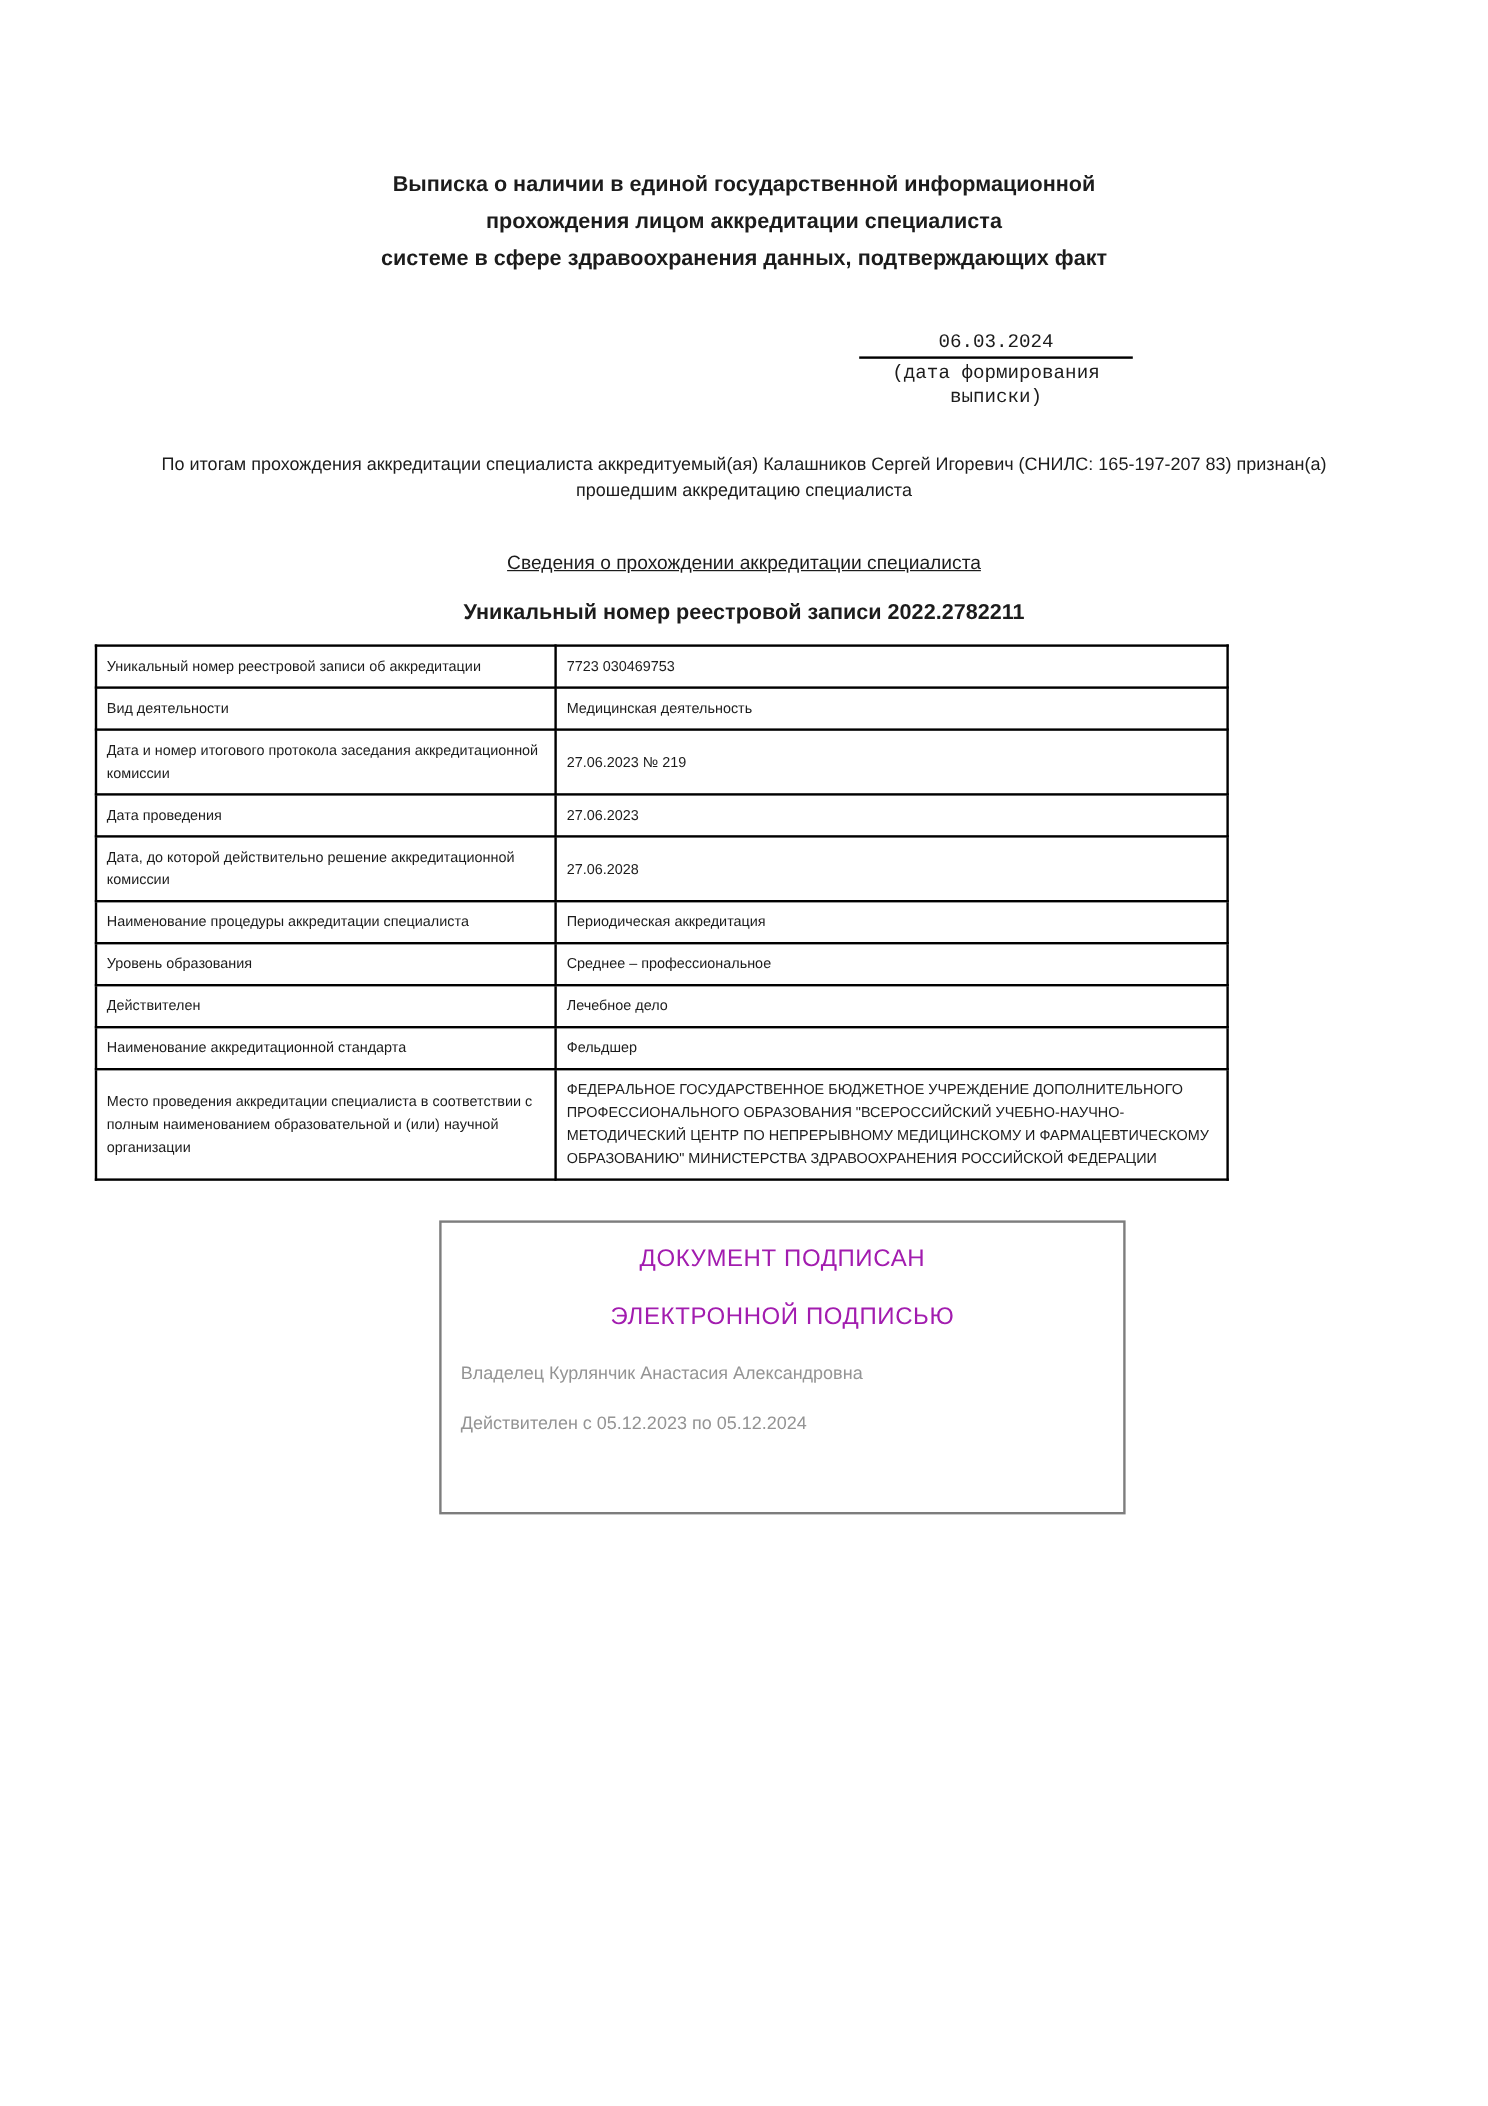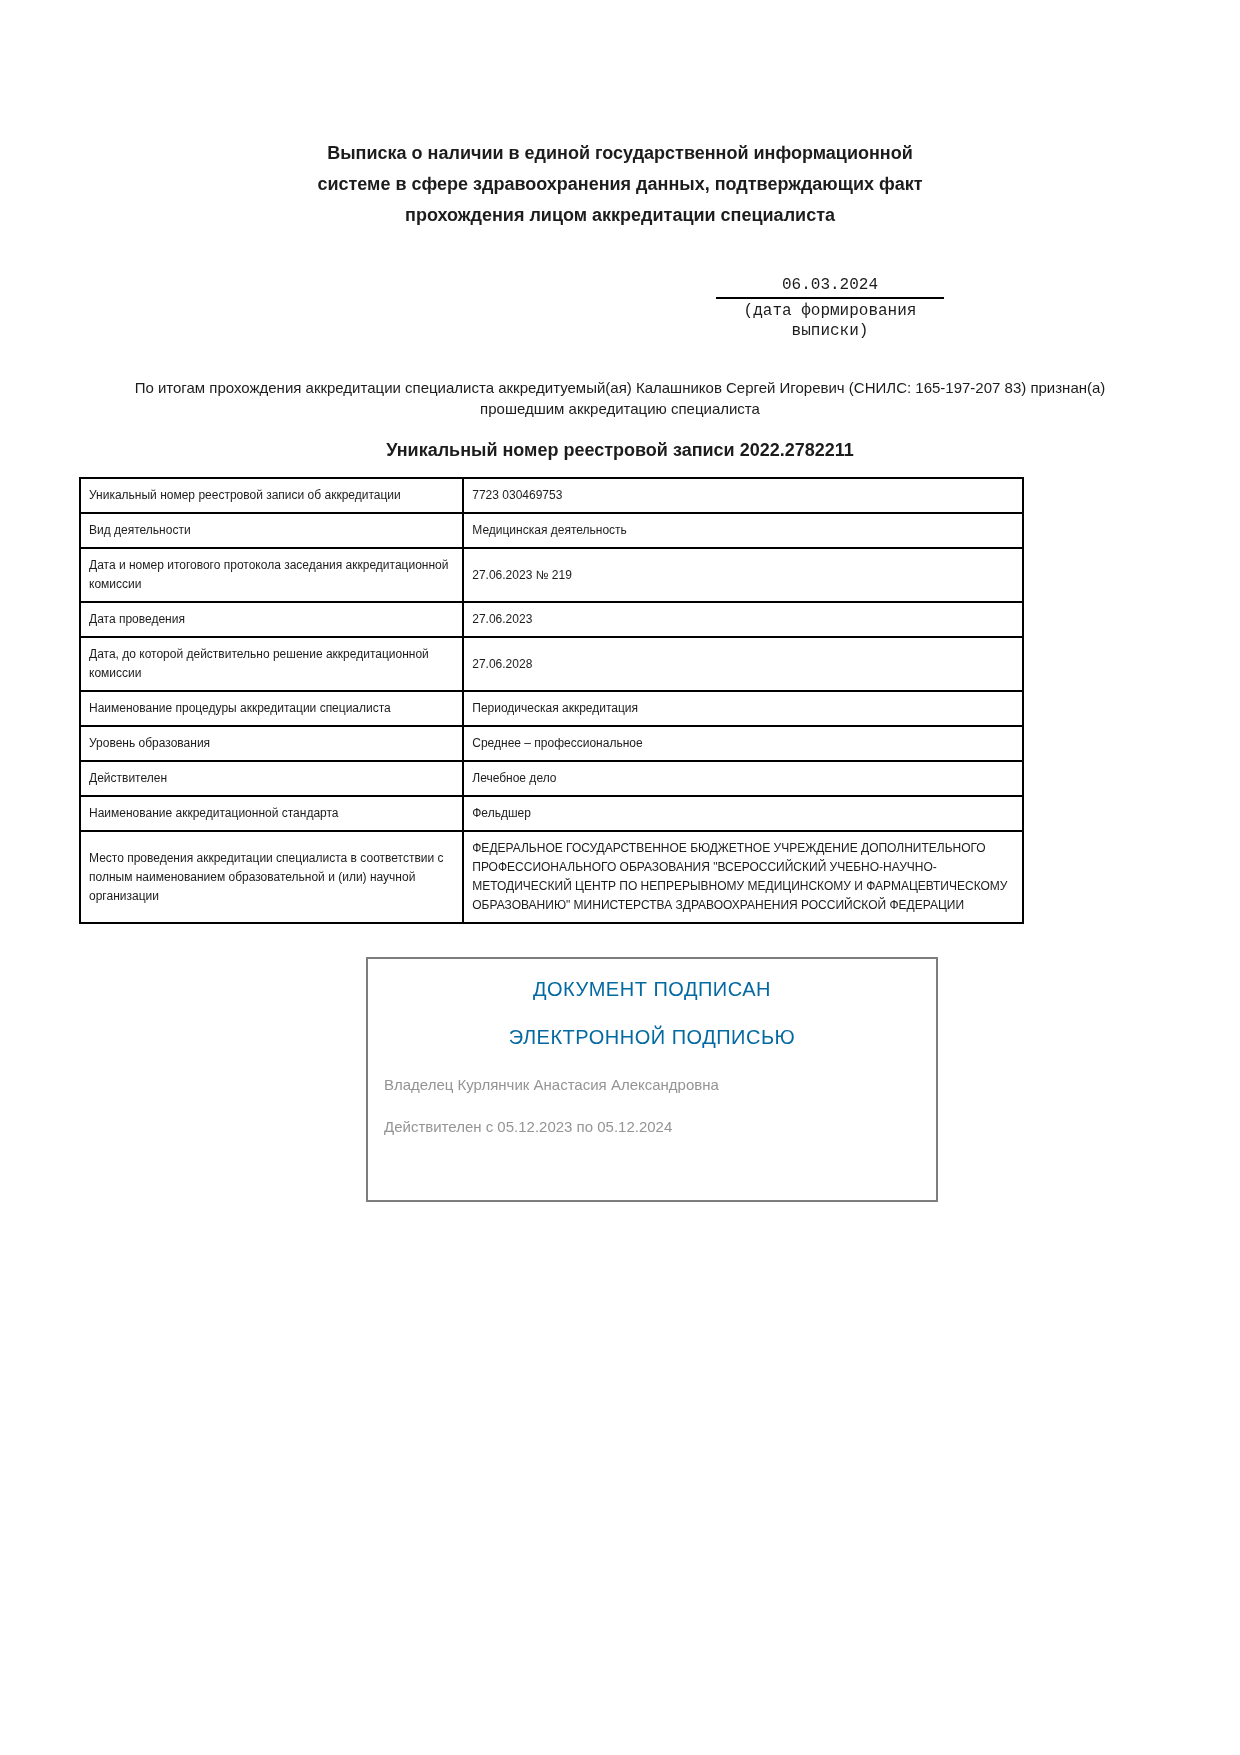--- a/index.html
+++ b/index.html
@@ -82,50 +82,51 @@
     width: 572px;
     height: 245px;
     border: 2px solid #7d7d7d;
     padding: 16px 16px 0 16px;
   }
   .sig-head {
     text-align: center;
     font-size: 20px;
     line-height: 28px;
     letter-spacing: 0.5px;
-    color: #0369a1;
+    color: #a21caf;
   }
   .sig-head.second { margin-top: 20px; }
   .sig-line {
     font-size: 15px;
     line-height: 20px;
     color: #949494;
   }
   .sig-line.cert  { margin-top: 52px; }
   .sig-line.owner { margin-top: 24px; }
   .sig-line.valid { margin-top: 22px; }
 </style>
 </head>
 <body>
 
 <div class="page">
 
   <div class="doc-title">
     <div>Выписка о наличии в единой государственной информационной</div>
+    <div>прохождения лицом аккредитации специалиста</div>
     <div>системе в сфере здравоохранения данных, подтверждающих факт</div>
-    <div>прохождения лицом аккредитации специалиста</div>
   </div>
 
   <div class="date-block">
     <div class="date-value">06.03.2024</div>
     <div class="date-caption">(дата формирования выписки)</div>
   </div>
 
   <p class="intro">По итогам прохождения аккредитации специалиста аккредитуемый(ая) Калашников Сергей Игоревич (СНИЛС: 165-197-207 83) признан(а) прошедшим аккредитацию специалиста</p>
 
+  <div class="section-heading">Сведения о прохождении аккредитации специалиста</div>
 
   <div class="registry-heading">Уникальный номер реестровой записи 2022.2782211</div>
 
   <table class="acc-table">
     <tbody>
       <tr>
         <td class="cell-label">Уникальный номер реестровой записи об аккредитации</td>
         <td class="cell-value">7723 030469753</td>
       </tr>
       <tr>

